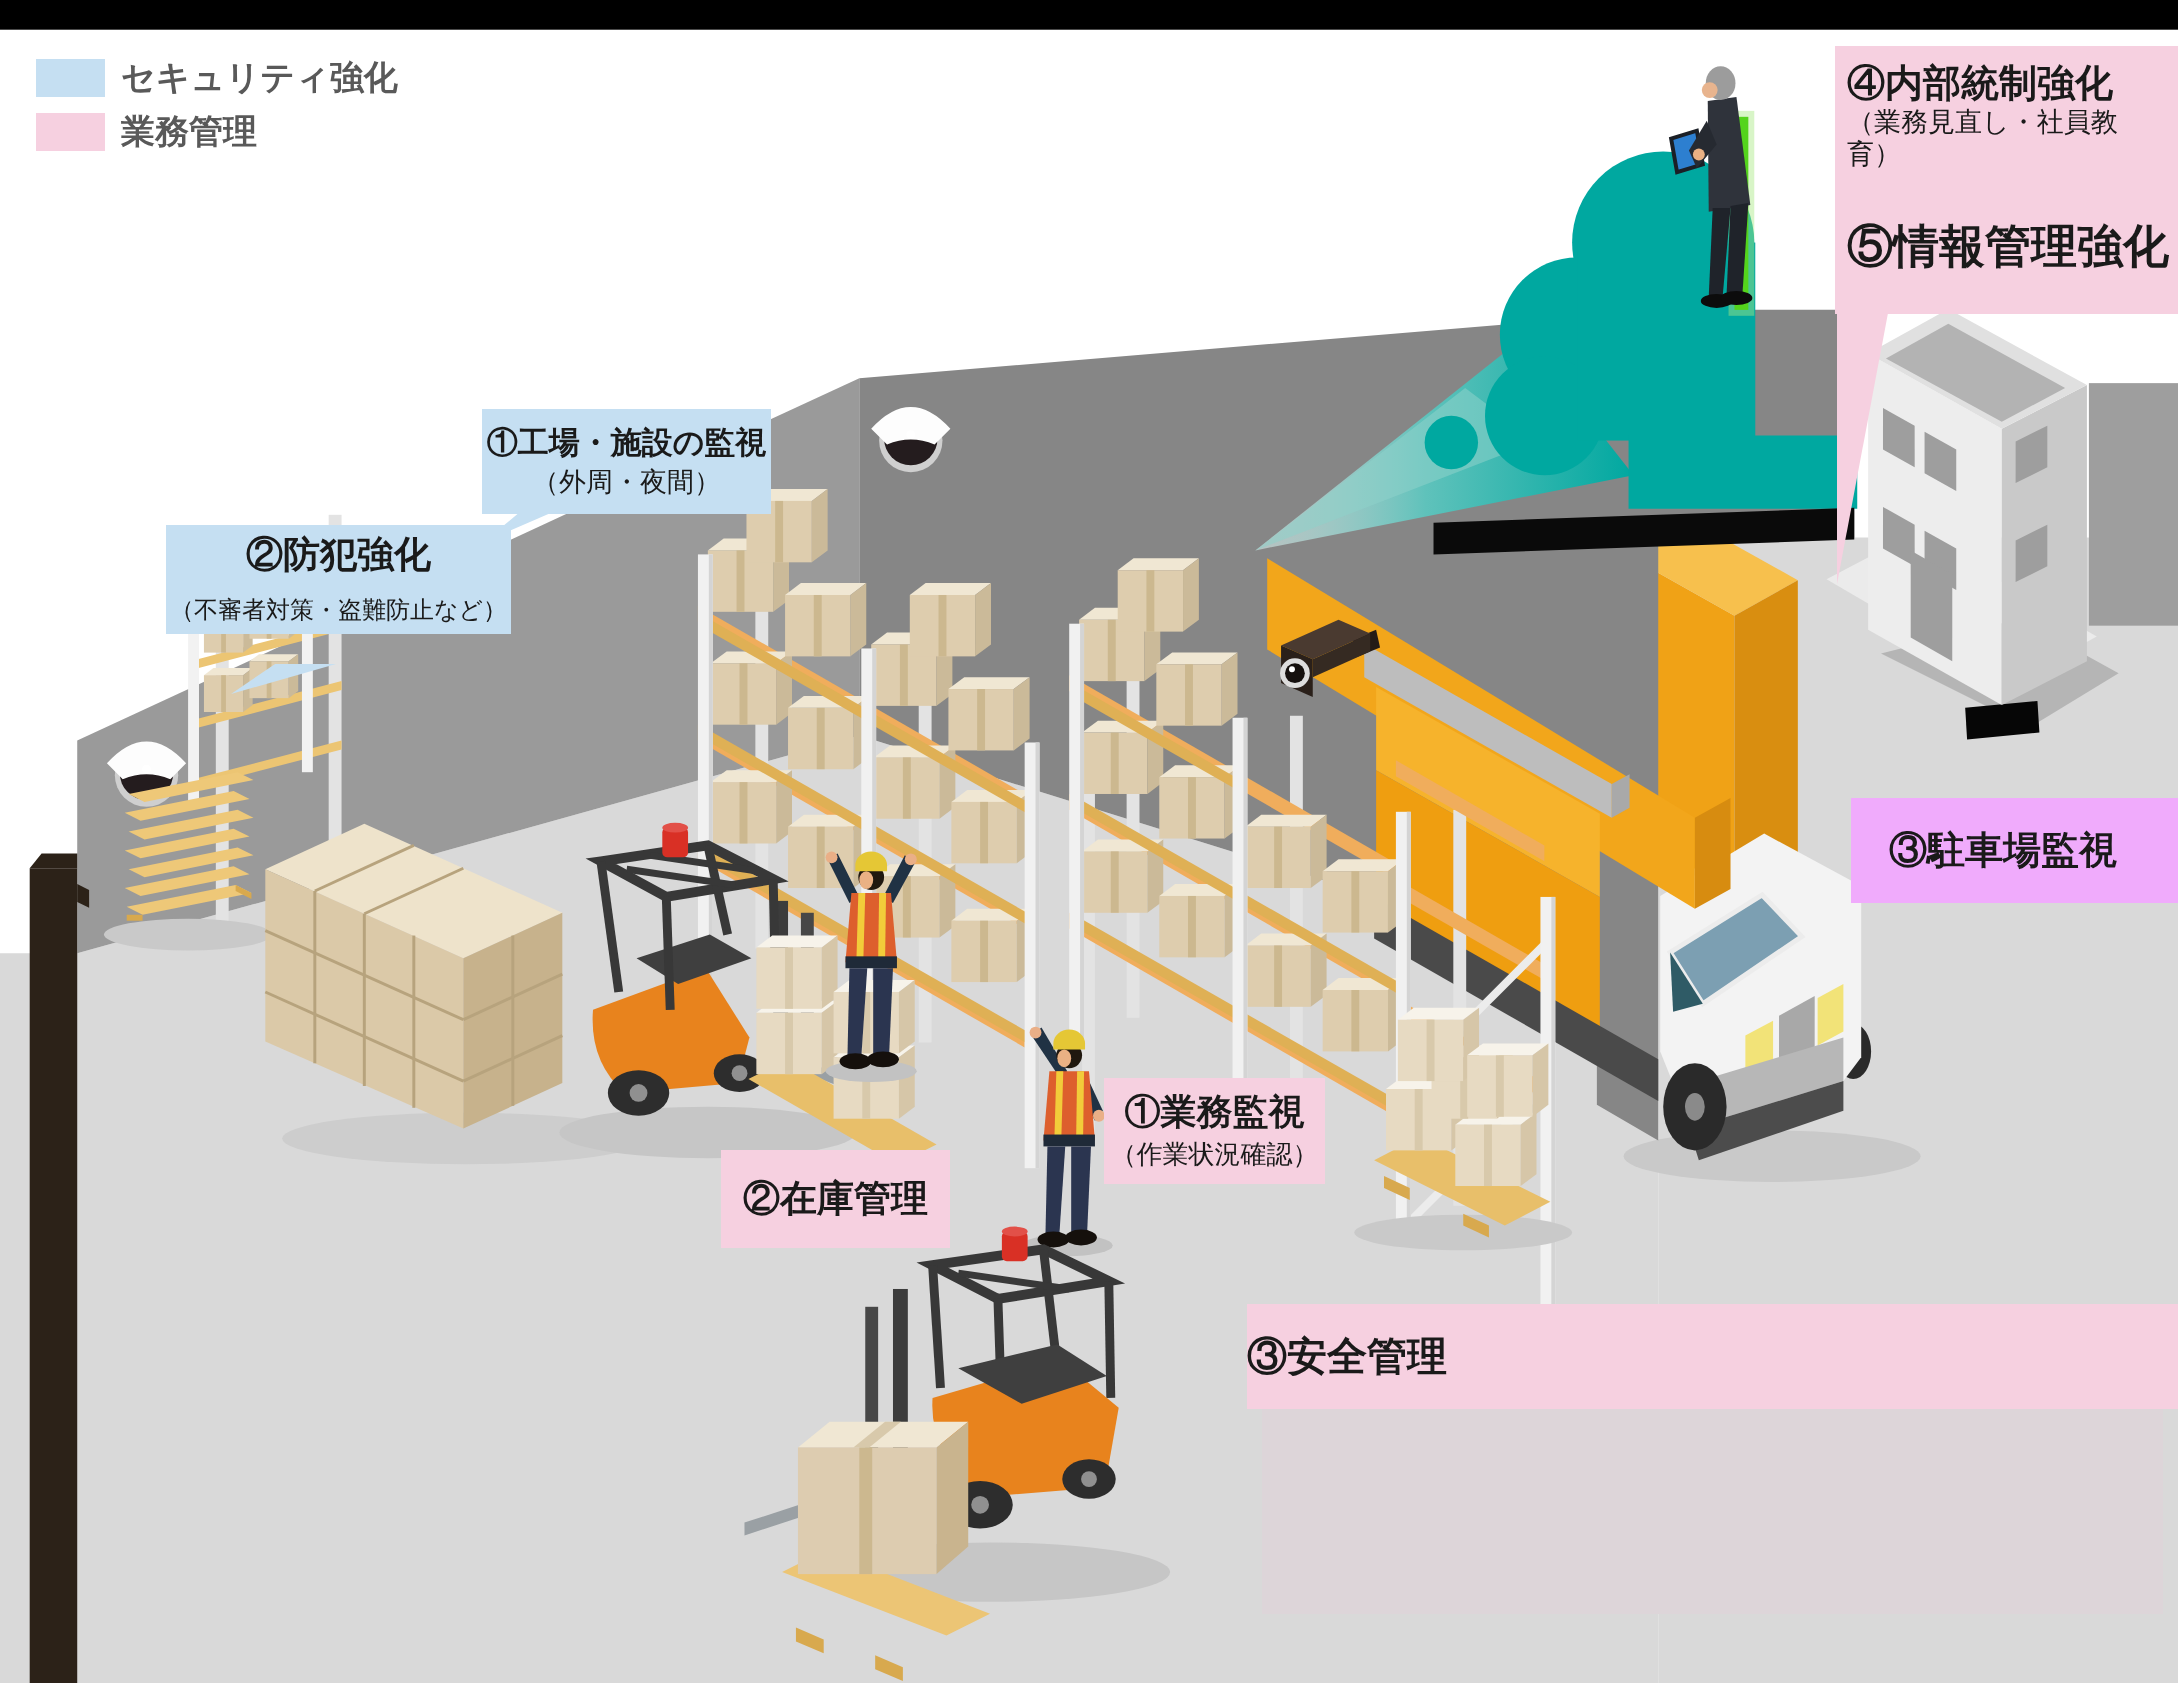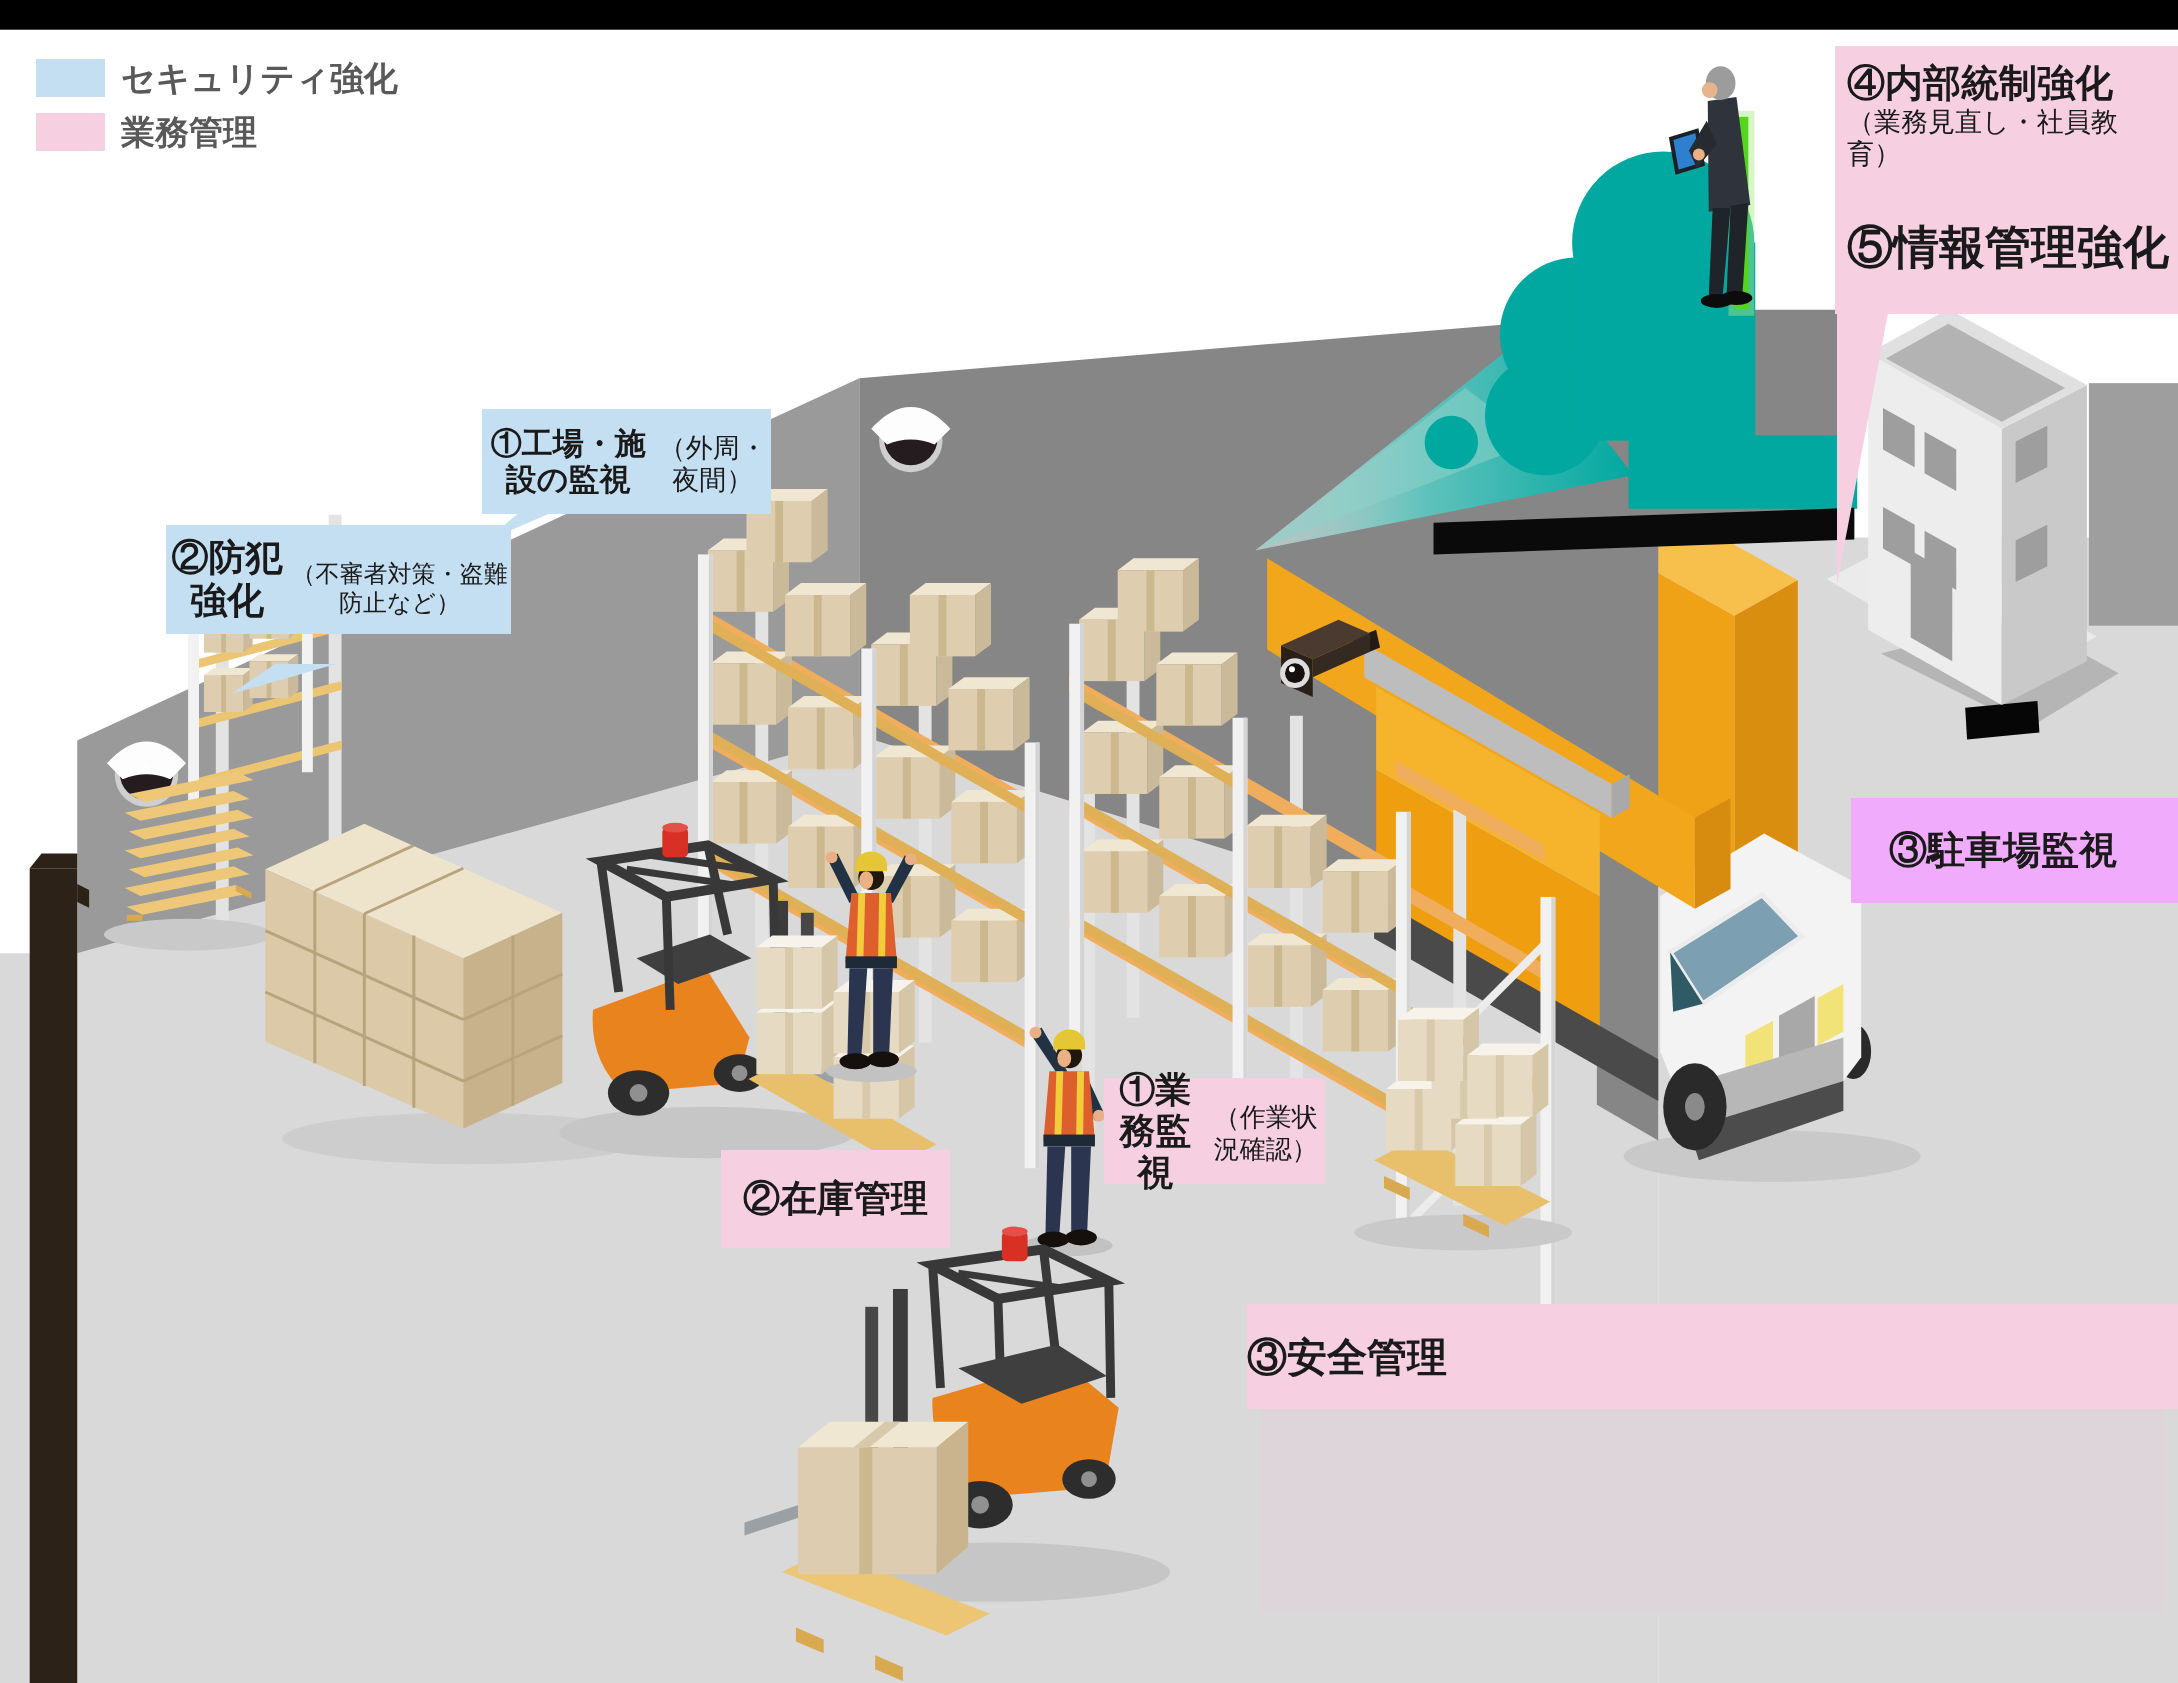--- a/index.html
+++ b/index.html
@@ -1,22 +1,22 @@
 <!DOCTYPE html>
 <html><head>
 <meta charset="utf-8">
 <style>
   html,body{margin:0;padding:0;background:#fff;}
   #stage{position:relative;width:2178px;height:1683px;overflow:hidden;background:#fff;
-         font-family:Liberation Sans, sans-serif;}
+         font-family:Liberation Serif, serif;}
   #scene-svg{position:absolute;left:0;top:0;z-index:0;}
   .label-box{position:absolute;z-index:2;color:#1a1a1a;box-sizing:border-box;}
   .label-box .ttl{font-weight:bold;line-height:1.15;}
   .label-box .sub{line-height:1.2;}
-  .center{display:flex;align-items:center;justify-content:center;text-align:center;}
+  .center{display:flex;flex-direction:column;align-items:center;justify-content:center;text-align:center;}
   .vcenter{display:flex;align-items:center;}
   .tail{position:absolute;z-index:1;}
   #legend{position:absolute;left:36px;top:59px;z-index:2;display:flex;flex-direction:column;gap:16px;}
   .legend-row{display:flex;align-items:center;gap:16px;}
   .legend-swatch{width:69px;height:38px;}
   .legend-text{font-size:34px;font-weight:bold;color:#595959;line-height:38px;}
   #safety-zone{position:absolute;left:1262px;top:1408px;width:901px;height:206px;z-index:1;}
 </style>
 </head>
 <body>

